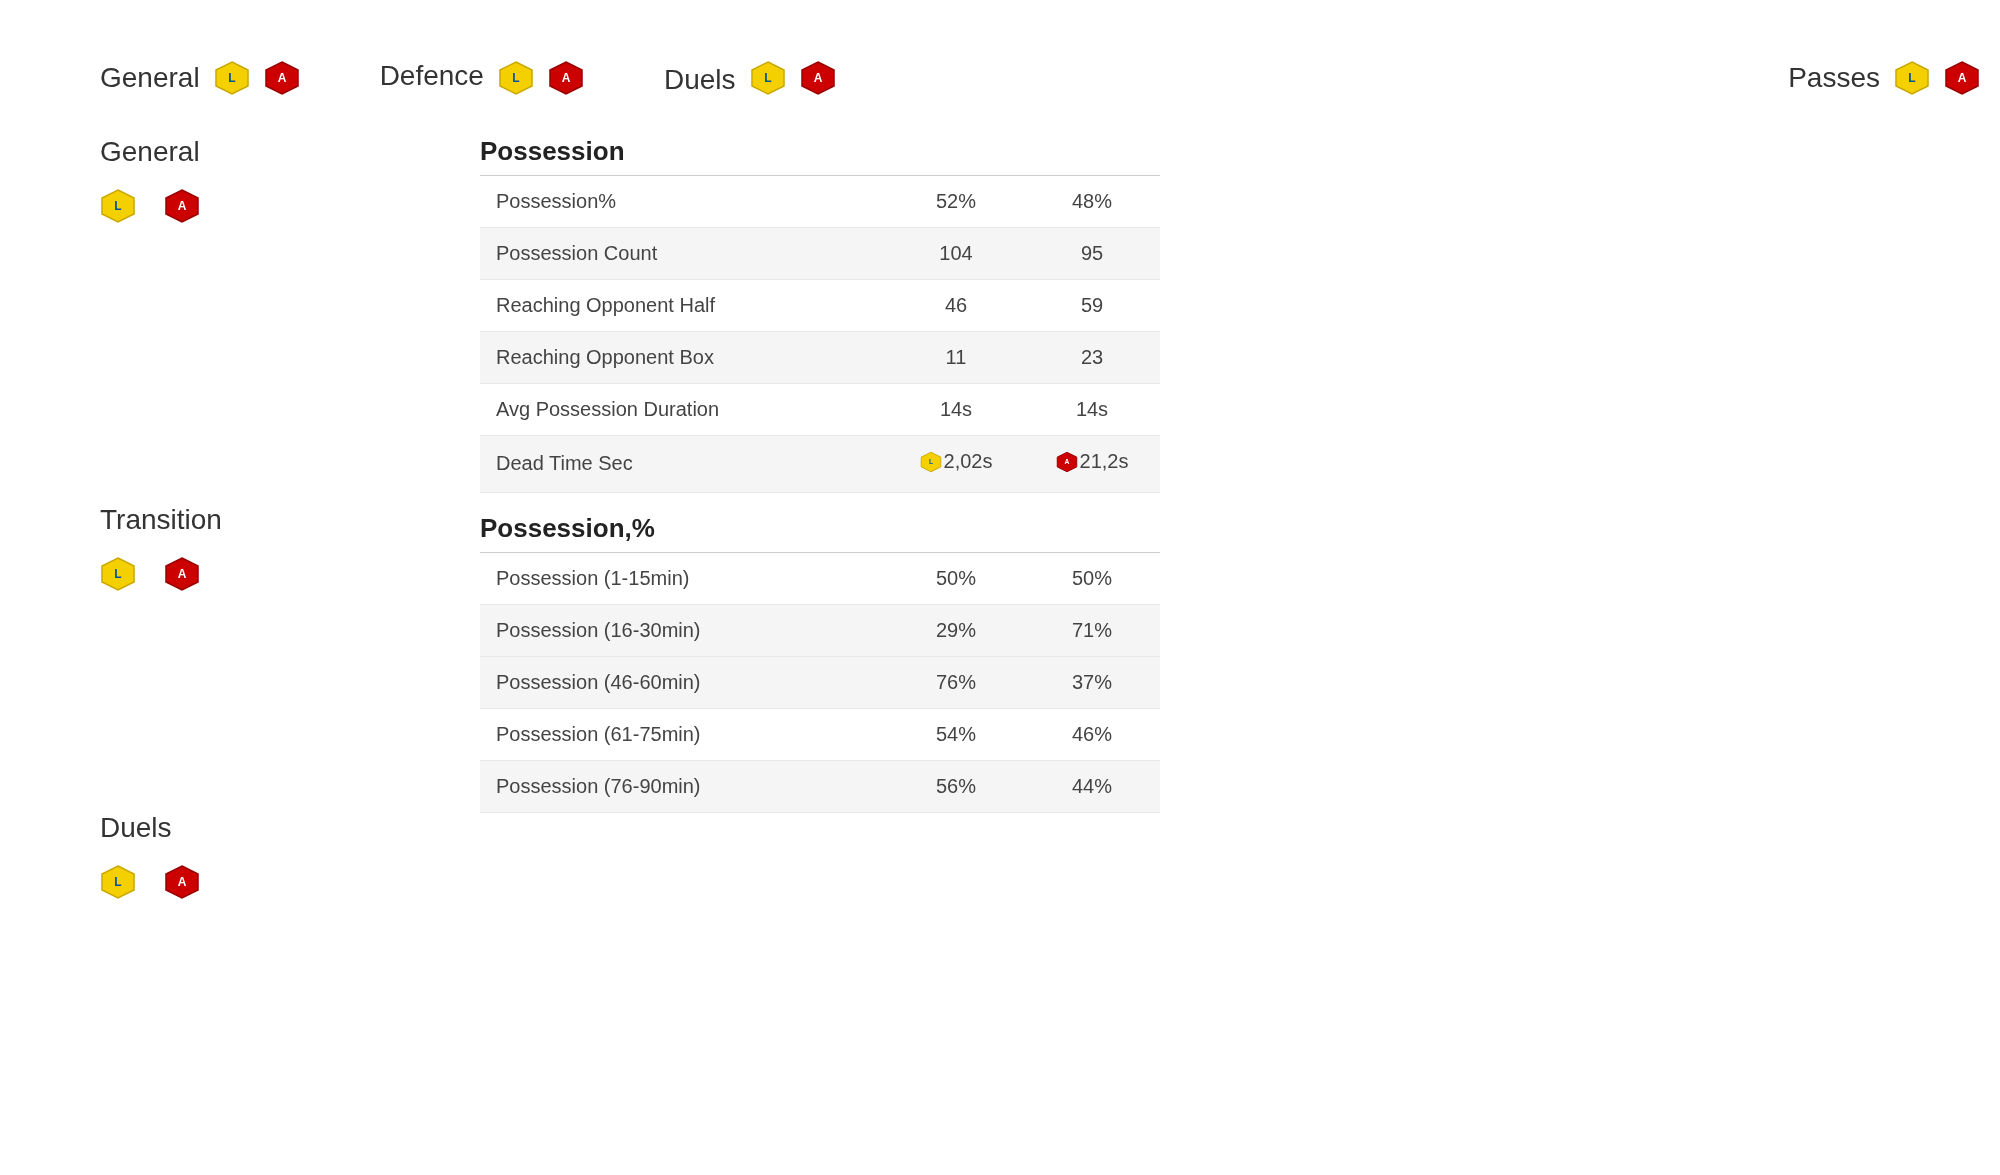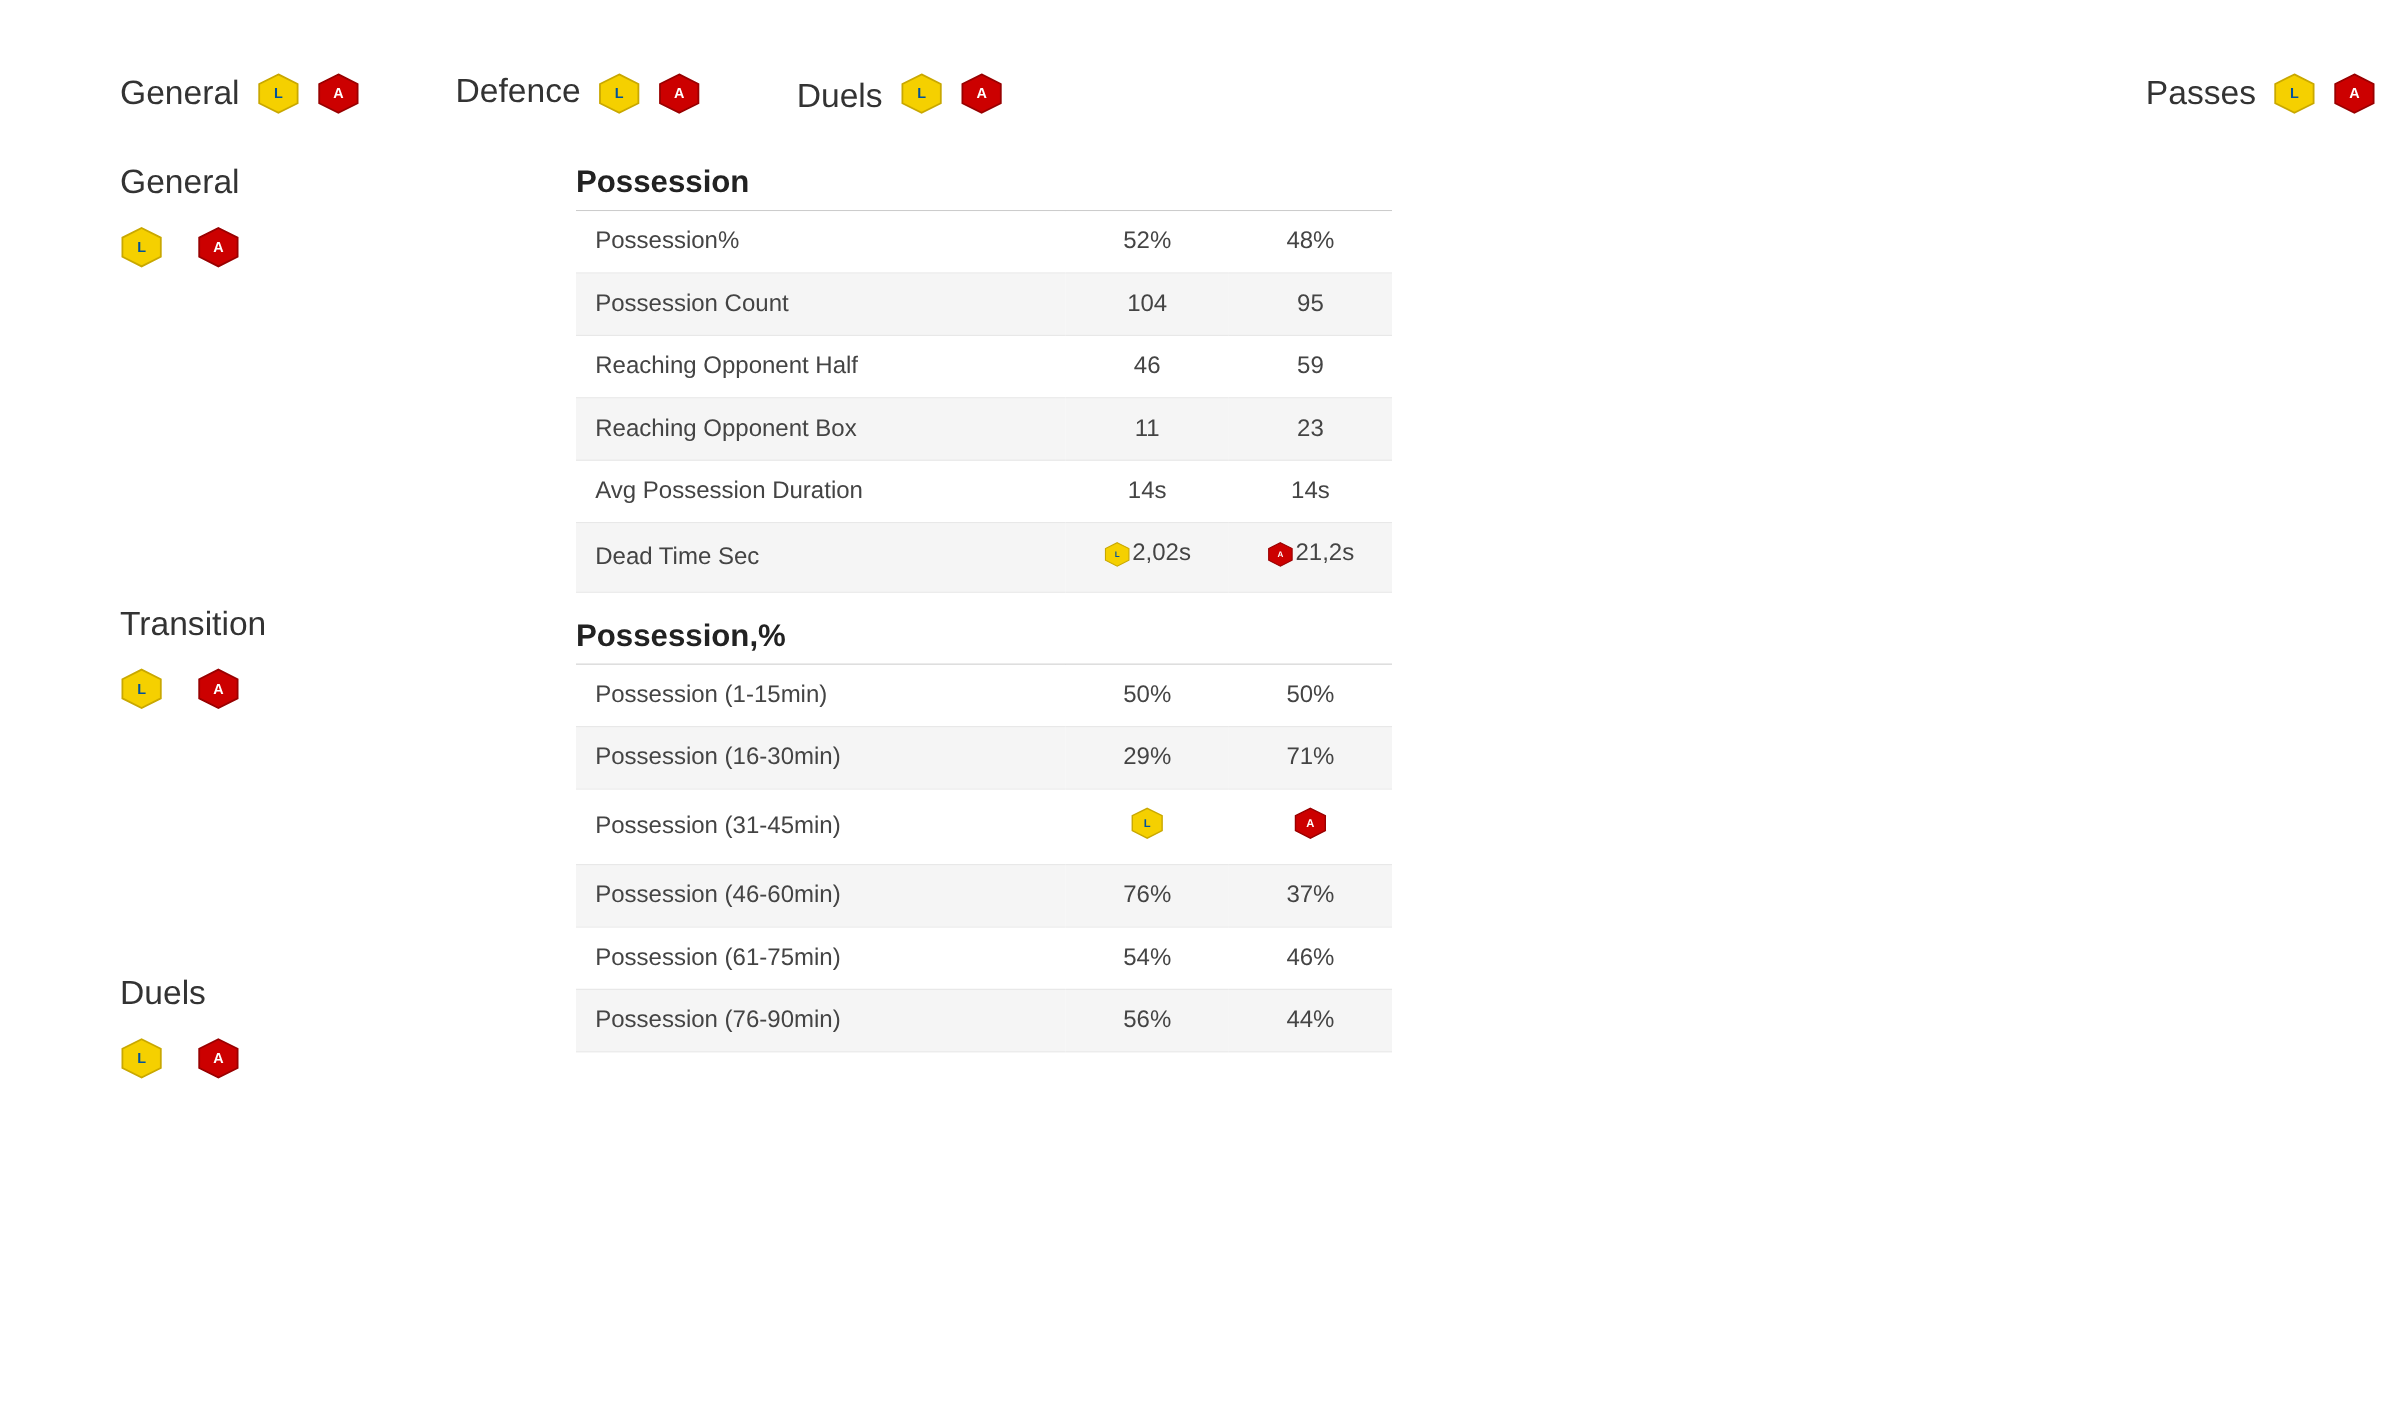--- a/index.html
+++ b/index.html
@@ -253,39 +253,20 @@
             <tr style="background:#fff;">
               <td>Possession (1-15min)</td>
               <td>50%</td>
               <td>50%</td>
             </tr>
             <tr style="background:#f5f5f5;">
               <td>Possession (16-30min)</td>
               <td>29%</td>
               <td>71%</td>
             </tr>
-            <tr style="background:#fff;">
-              <td>Possession (31-45min)</td>
-              <td>
-                <span class="badge-inline">
-                  <svg width="28" height="28" viewBox="0 0 36 36">
-                    <polygon points="18,2 34,10 34,26 18,34 2,26 2,10" fill="#f5d000" stroke="#c9a800" stroke-width="1.5"></polygon>
-                    <text x="18" y="22" text-anchor="middle" font-size="12" fill="#00529b" font-weight="bold">L</text>
-                  </svg>
-                </span>
-              </td>
-              <td>
-                <span class="badge-inline">
-                  <svg width="28" height="28" viewBox="0 0 36 36">
-                    <polygon points="18,2 34,10 34,26 18,34 2,26 2,10" fill="#cc0000" stroke="#990000" stroke-width="1.5"></polygon>
-                    <text x="18" y="22" text-anchor="middle" font-size="12" fill="#fff" font-weight="bold">A</text>
-                  </svg>
-                </span>
-              </td>
-            </tr>
             <tr style="background:#f5f5f5;">
               <td>Possession (46-60min)</td>
               <td>76%</td>
               <td>37%</td>
             </tr>
             <tr style="background:#fff;">
               <td>Possession (61-75min)</td>
               <td>54%</td>
               <td>46%</td>
             </tr>

